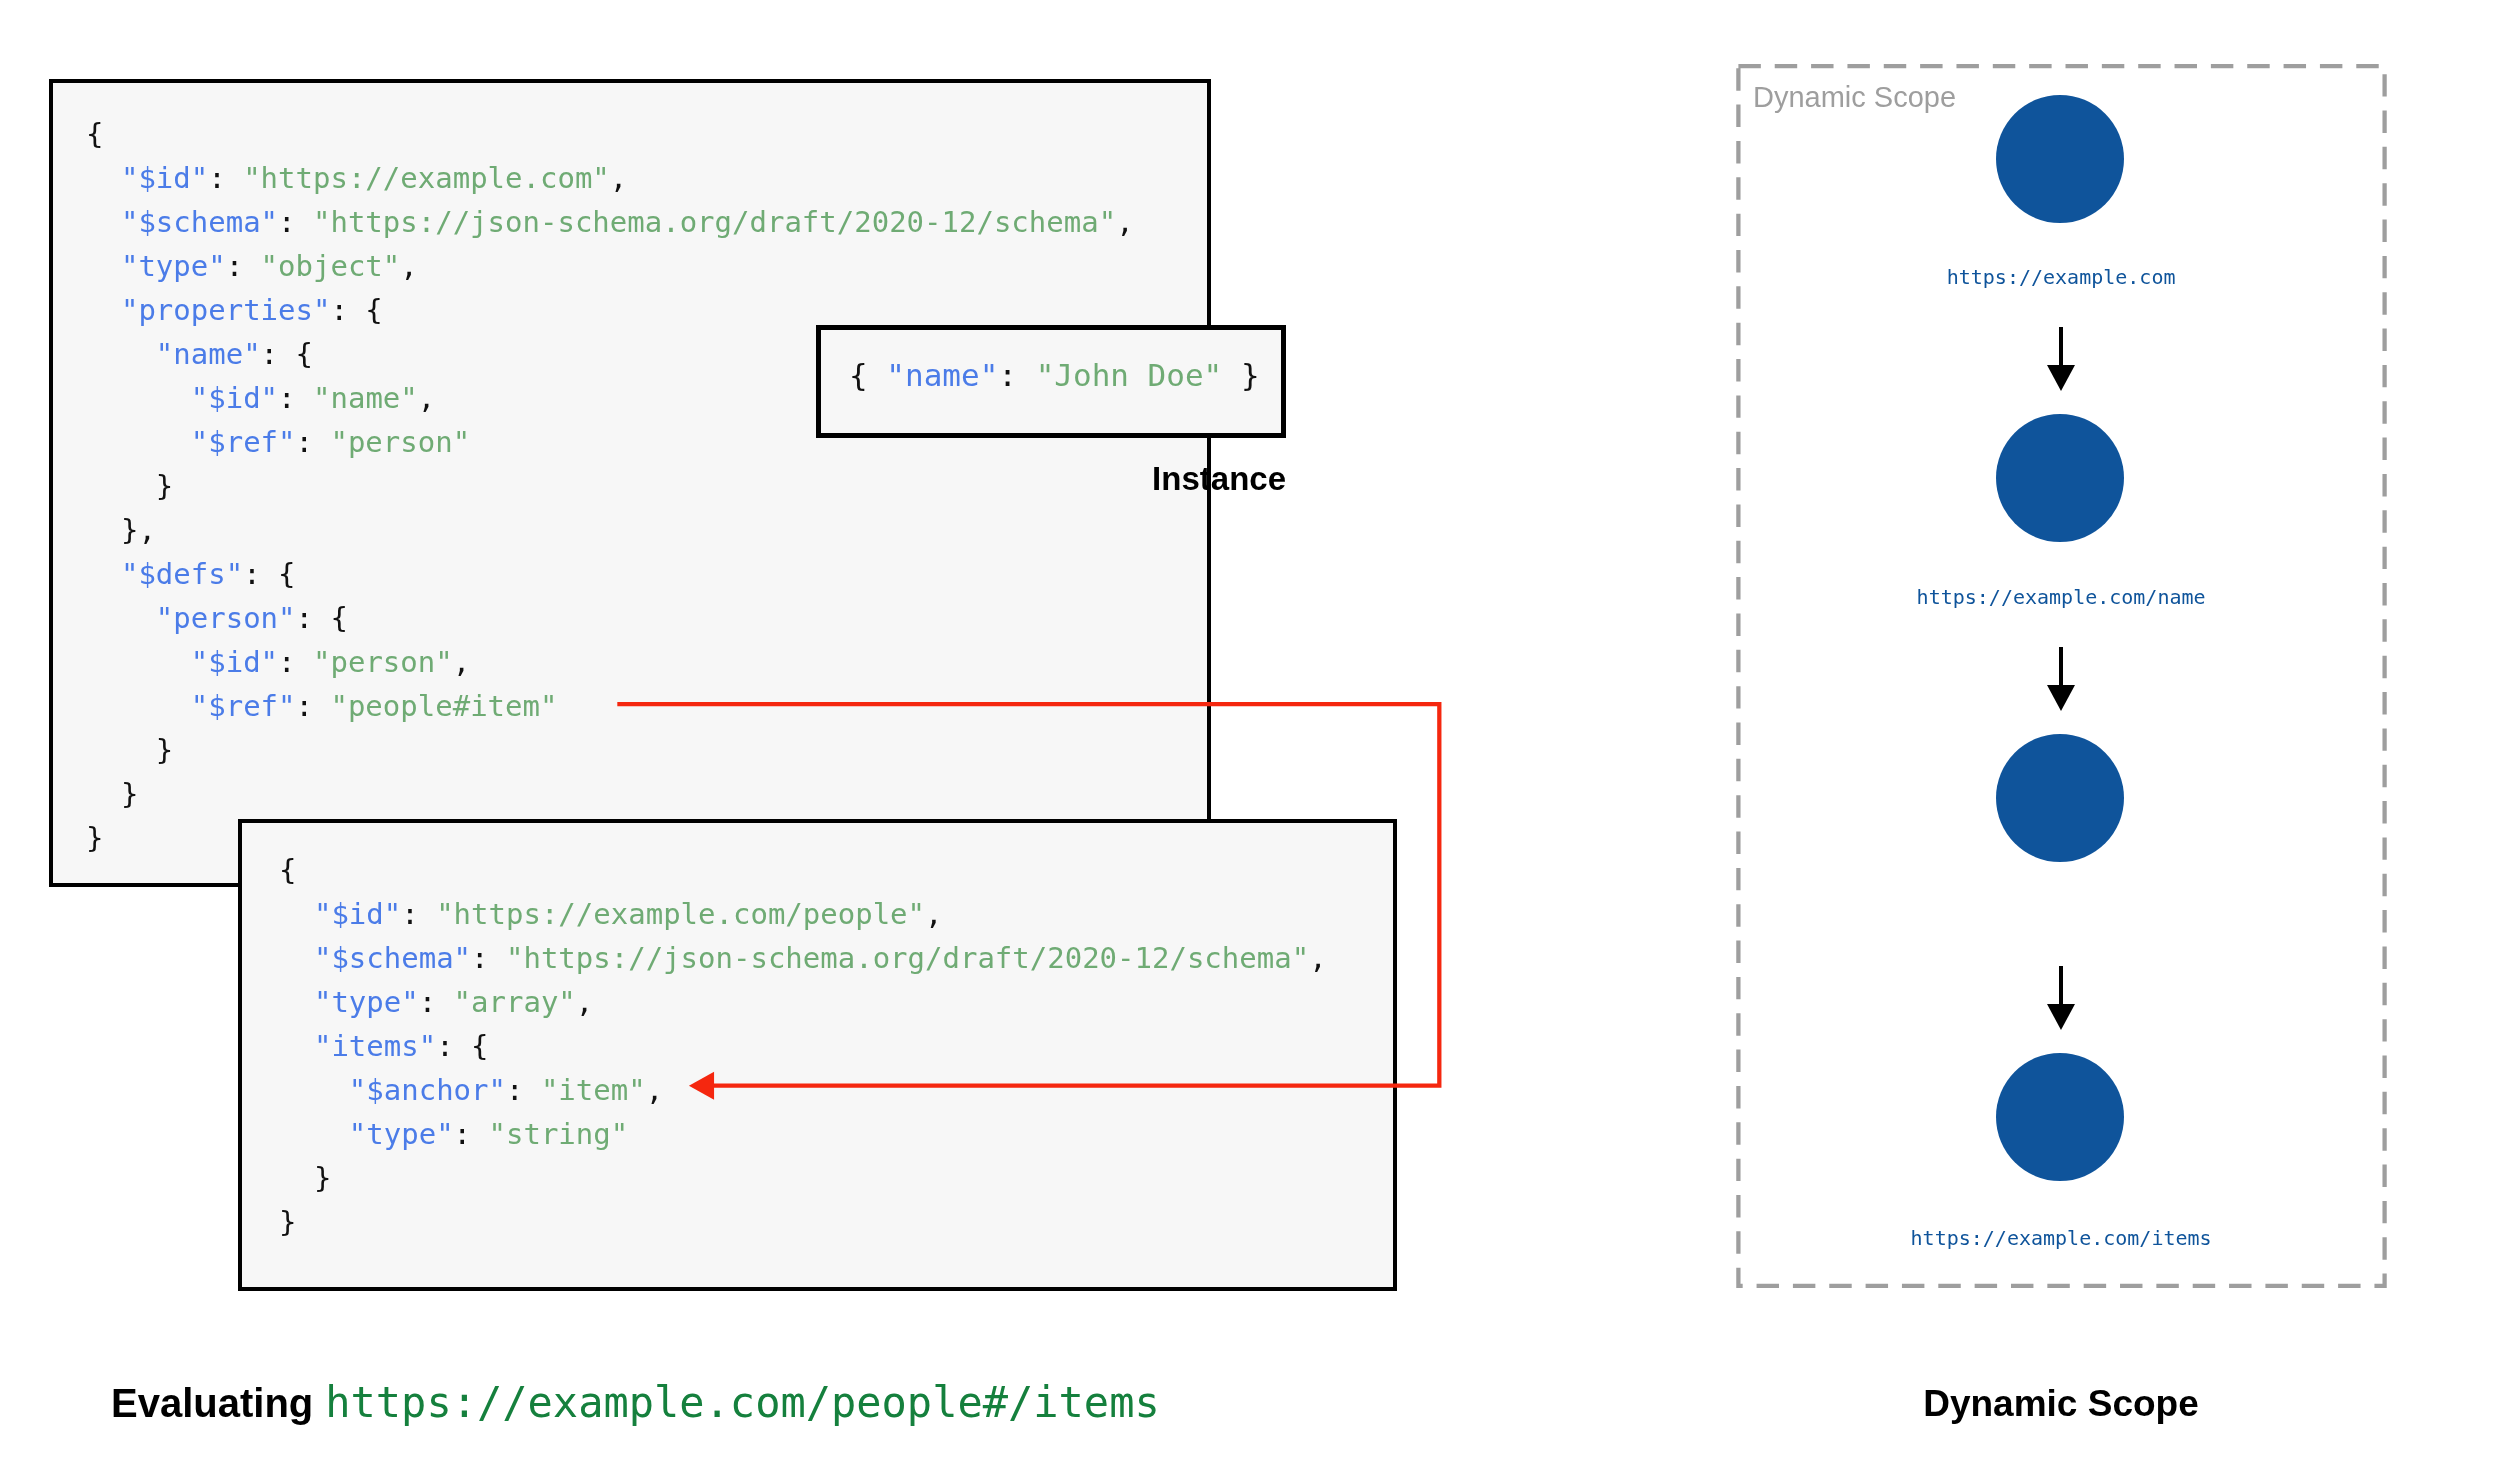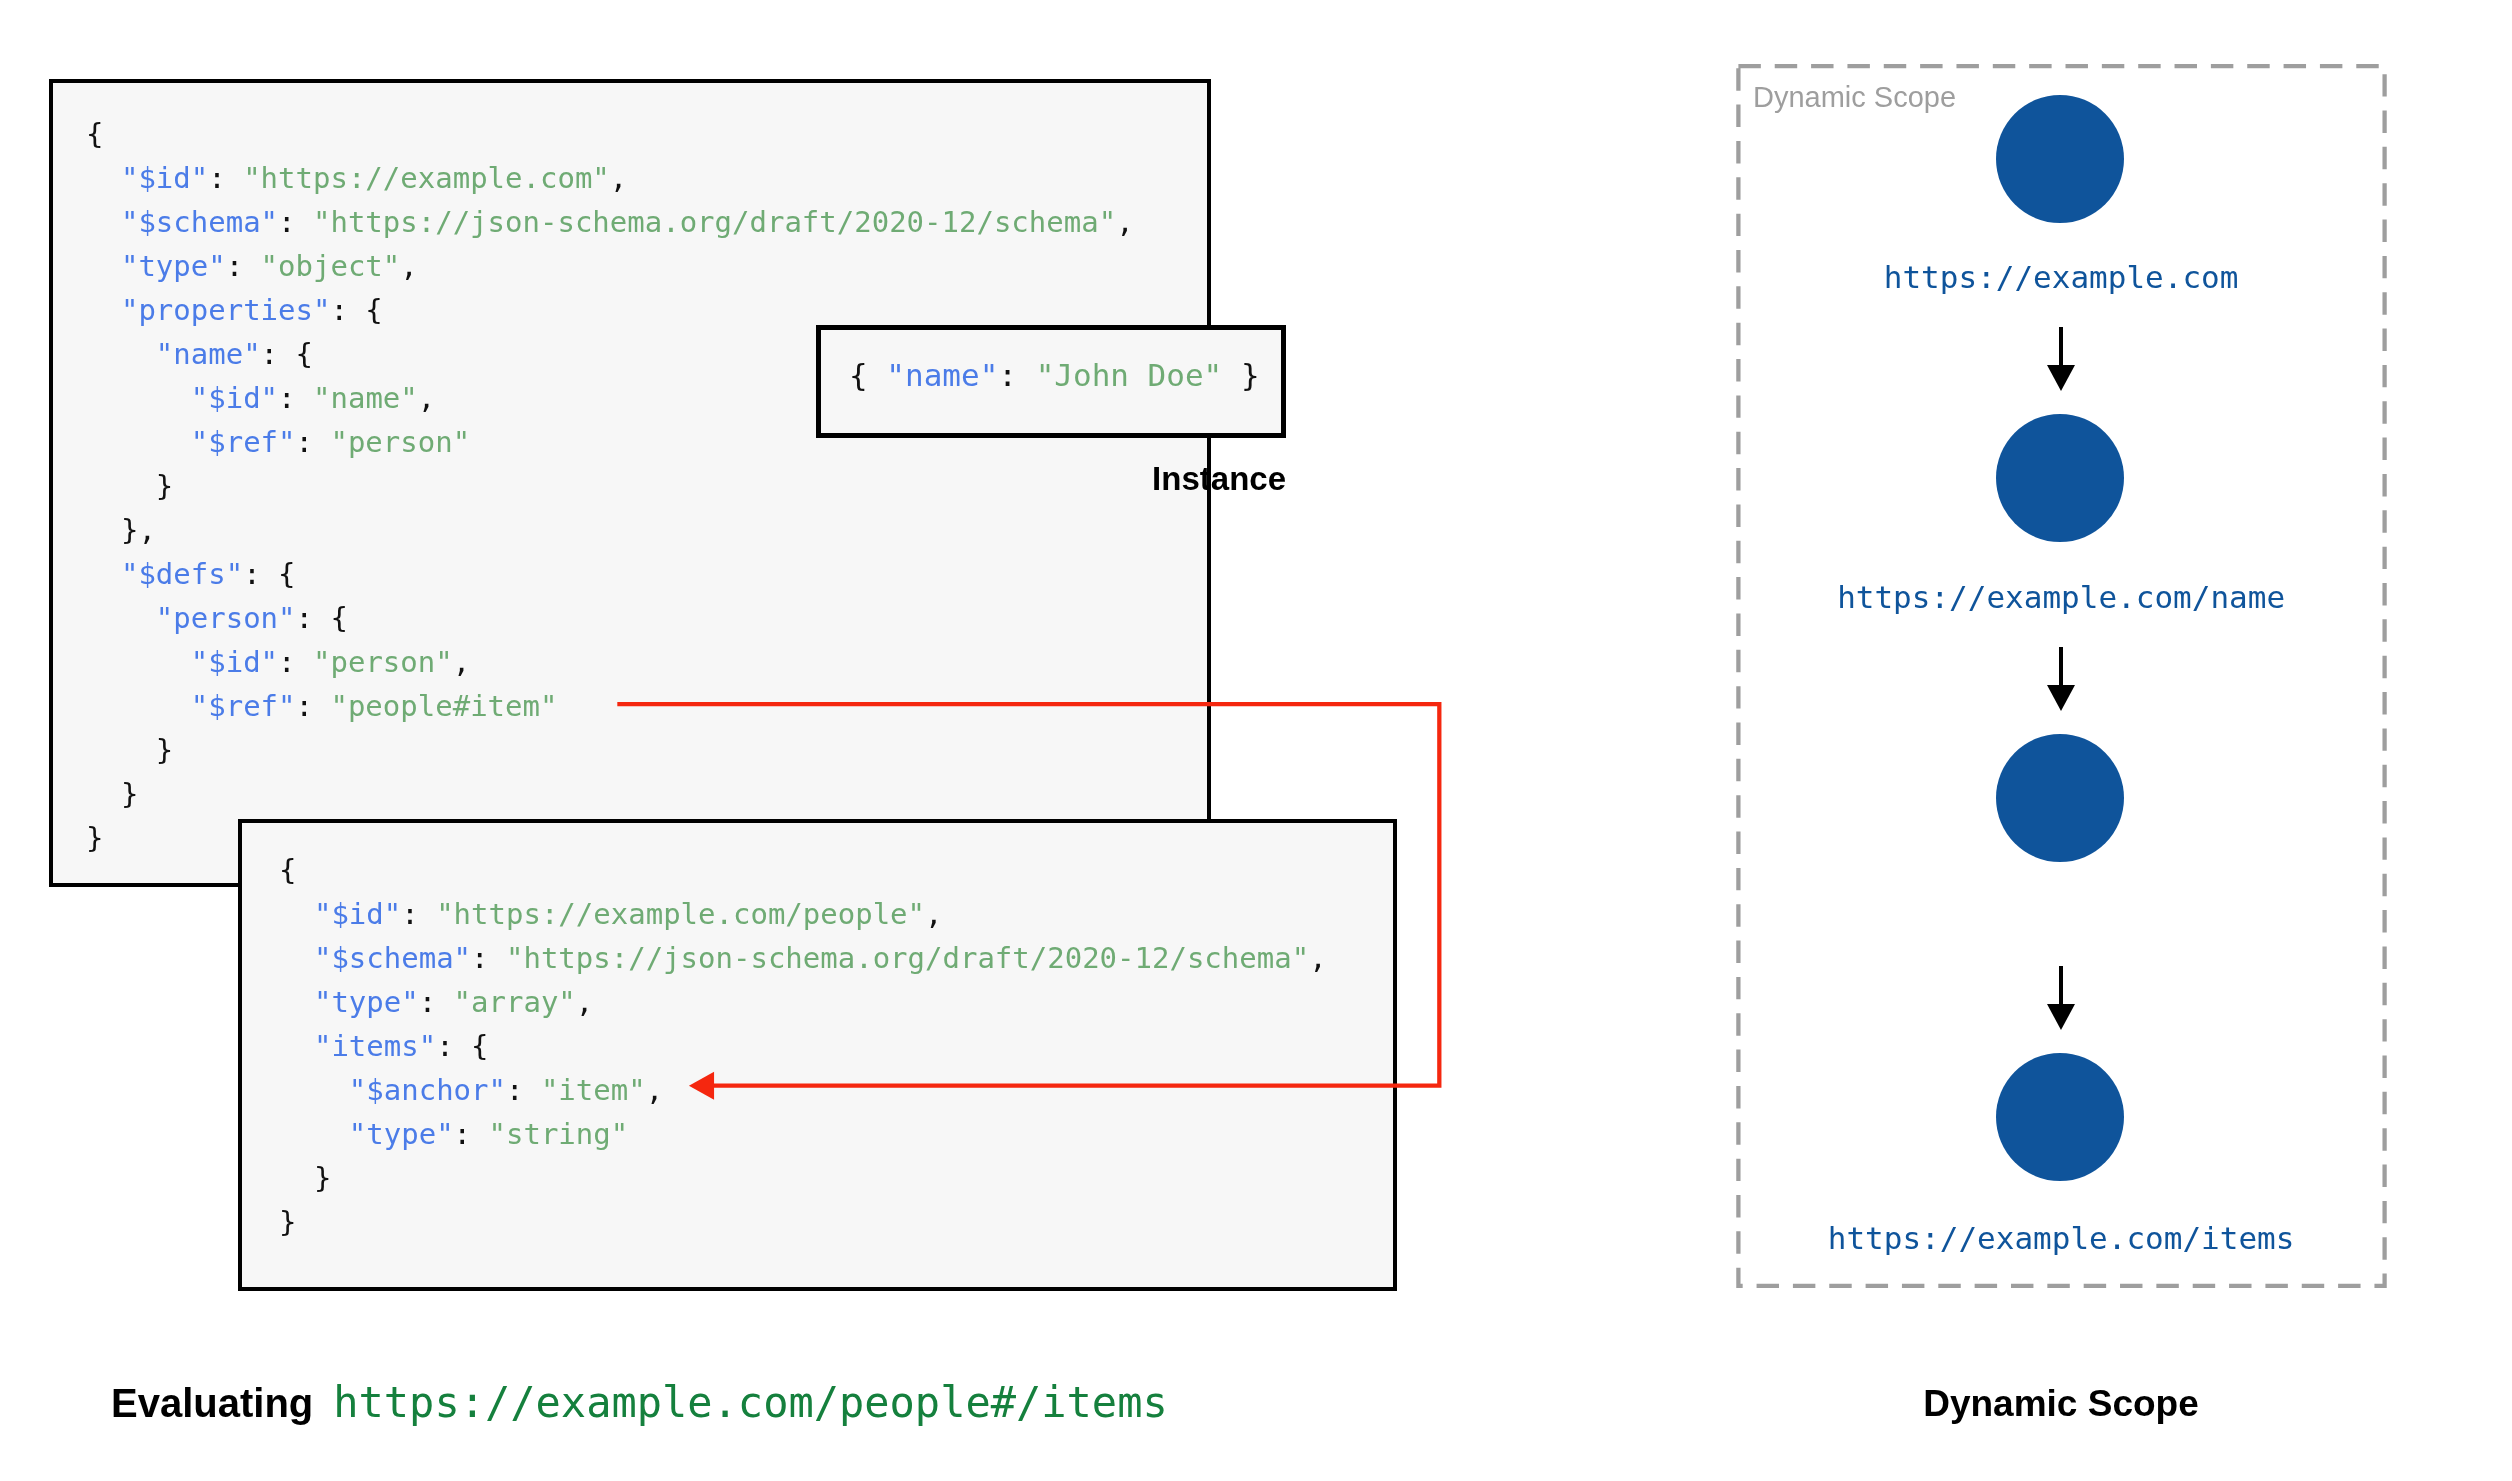--- a/index.html
+++ b/index.html
@@ -72,36 +72,36 @@
   }
   .scope-circle{
     position:absolute;width:128px;height:128px;border-radius:50%;
     background:var(--node-blue);
     left:260px;
   }
   .scope-url{
     position:absolute;left:1.1px;width:648px;height:43px;
     text-align:center;line-height:43px;
     font-family:"DejaVu Sans Mono",monospace;
-    font-size:31px;color:var(--node-blue);
+    font-size:20px;color:var(--node-blue);
     white-space:nowrap;
   }
   .down-arrow{position:absolute;left:311px;width:28px;height:64px;}
   .down-arrow .shaft{position:absolute;left:11.8px;top:0;width:4.3px;height:40px;background:#000;}
   .down-arrow .head{
     position:absolute;left:0;top:38px;width:0;height:0;
     border-left:14px solid transparent;
     border-right:14px solid transparent;
     border-top:26px solid #000;
   }
 
   
   .caption-left{
     position:absolute;left:111px;top:1372px;height:63px;
-    display:flex;align-items:baseline;gap:20px;z-index:4;
+    display:flex;align-items:baseline;gap:12px;z-index:4;
   }
   .caption-left .cap-bold{font-size:40px;font-weight:bold;color:#000;line-height:63px;}
   .caption-left .cap-mono{font-family:"DejaVu Sans Mono",monospace;font-size:42px;color:#15803d;}
   .caption-right{
     position:absolute;left:1737px;top:1372px;width:648px;height:63px;
     text-align:center;line-height:63px;
     font-size:37px;font-weight:bold;color:#000;z-index:4;
   }
 </style>
 </head>

